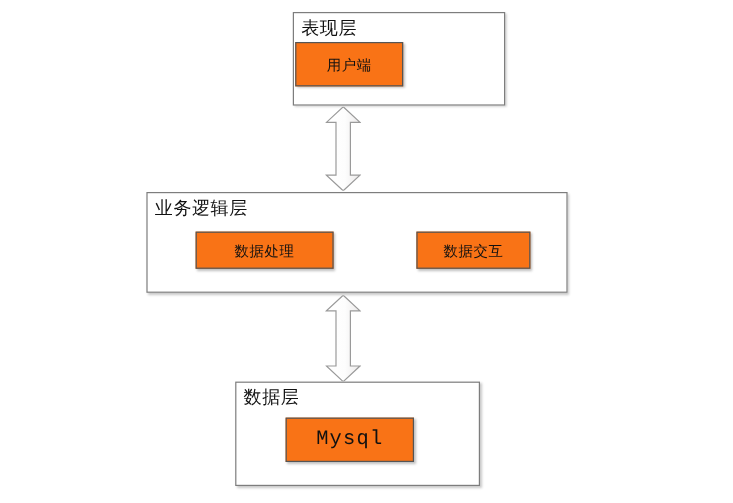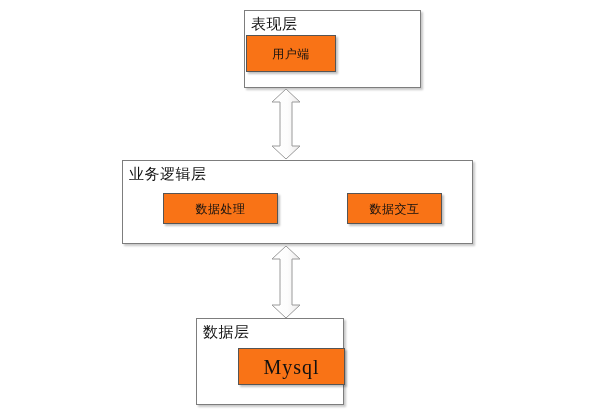--- a/index.html
+++ b/index.html
@@ -56,36 +56,36 @@
     justify-content: center;
   }
   .node-label {
     font-size: 12px;
     line-height: 14px;
     letter-spacing: 0.5px;
     white-space: nowrap;
     color: #111111;
   }
   .node-label.mono {
-    font-family: Liberation Serif, serif;
-    font-size: 20px;
+    font-family: Liberation Mono, monospace;
+    font-size: 17px;
     letter-spacing: 1px;
   }
 
   
   #presentation-layer { left: 196px; top: 10px; width: 177px; height: 78px; margin-left: 48px; }
   #presentation-node  { left: 246px; top: 35px; width: 90px; height: 37px; }
 
   
   #business-layer     { left: 122px; top: 160px; width: 351px; height: 84px; }
   #processing-node    { left: 163px; top: 193px; width: 115px; height: 31px; }
   #interaction-node   { left: 305px; top: 193px; width: 95px; height: 31px; margin-left: 42px; }
 
   
-  #data-layer         { left: 196px; top: 318px; width: 148px; height: 87px; }
+  #data-layer         { left: 196px; top: 318px; width: 204px; height: 87px; }
   #data-node          { left: 238px; top: 348px; width: 107px; height: 37px; }
 
   
   .arrow-connector {
     position: absolute;
     width: 30px;
   }
   #arrow-top    { left: 271px; top: 89px;  height: 70px; }
   #arrow-bottom { left: 271px; top: 246px; height: 72px; }
 

